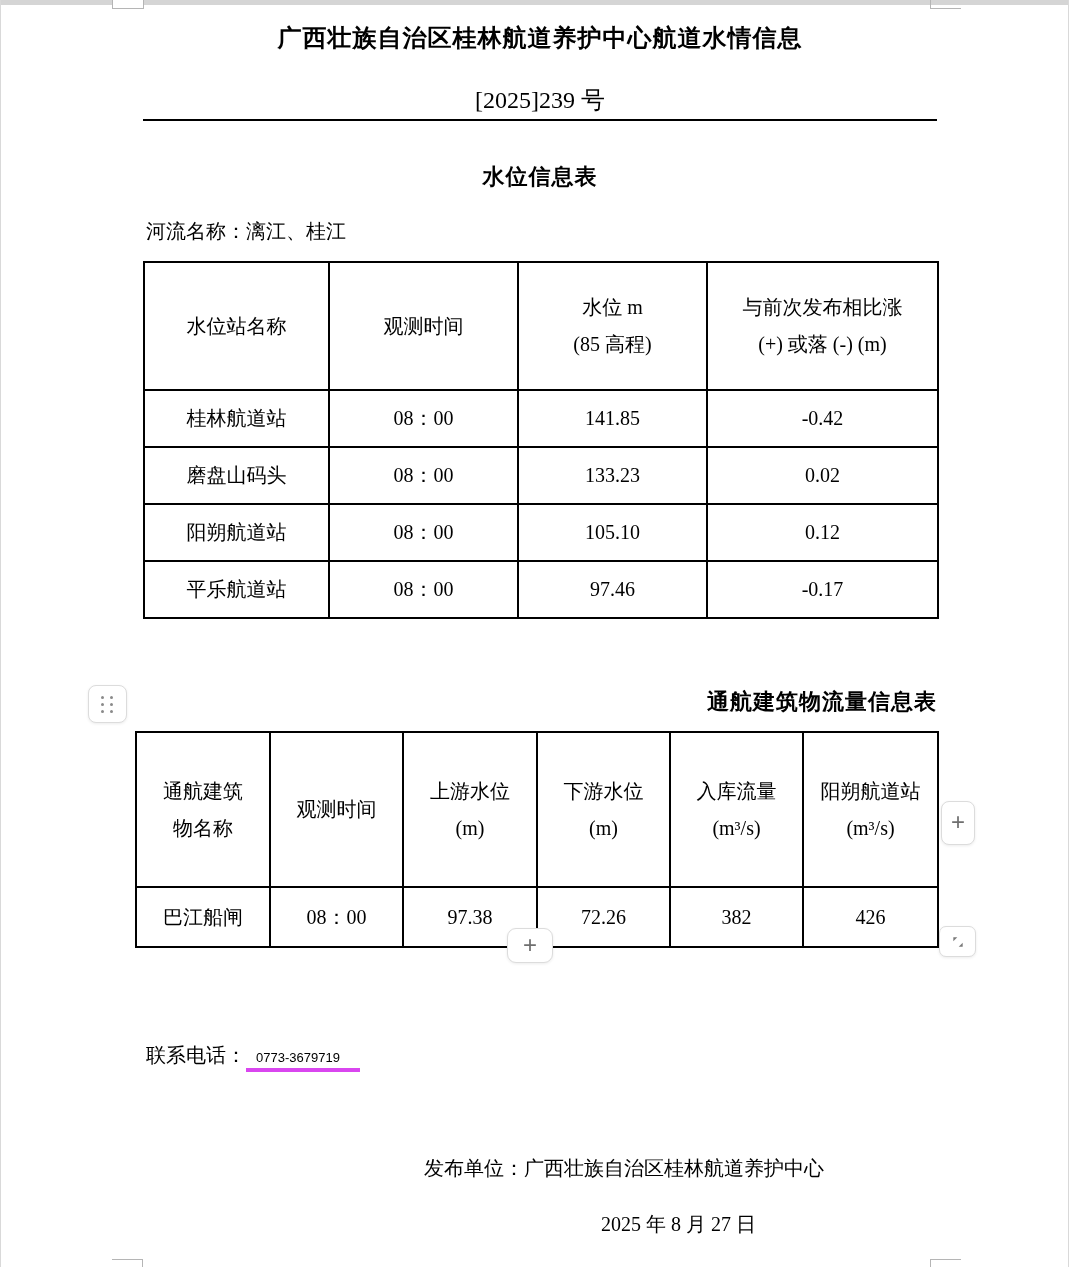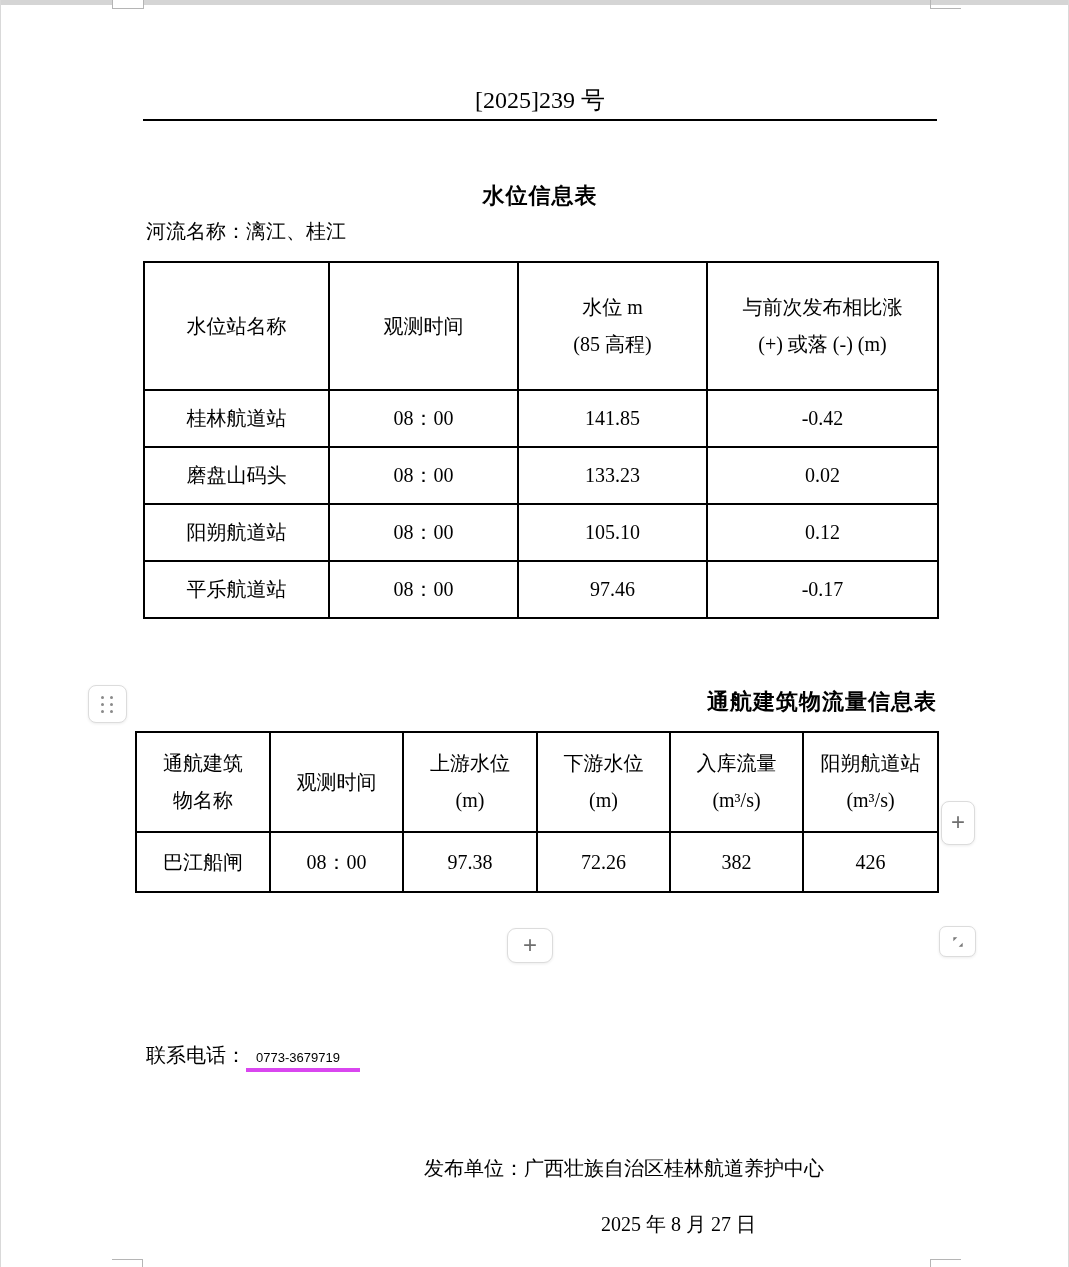--- a/index.html
+++ b/index.html
@@ -23,35 +23,35 @@
   .mark-bl{left:112px;top:1259px;width:30px;height:7px;
            border-right:1px solid #b5b5b5;border-top:1px solid #b5b5b5;}
   .mark-br{left:930px;top:1259px;width:30px;height:7px;
            border-left:1px solid #b5b5b5;border-top:1px solid #b5b5b5;}
 
   
   .centerband{position:absolute;left:143px;width:794px;text-align:center;}
   .doc-title{top:22px;font-size:24px;font-weight:bold;letter-spacing:1px;}
   .doc-number{top:84px;font-size:24px;}
   .rule{position:absolute;left:143px;top:119px;width:794px;height:2px;background:#000;}
-  .sec1-title{top:162px;font-size:22px;font-weight:bold;letter-spacing:1px;margin-top:19px;}
+  .sec1-title{top:162px;font-size:22px;font-weight:bold;letter-spacing:1px;}
   .river-label{position:absolute;left:146px;top:218px;font-size:20px;}
   .sec2-title{position:absolute;left:135px;top:687px;width:802px;text-align:right;
               font-size:22px;font-weight:bold;letter-spacing:1px;}
 
   
   table{border-collapse:collapse;table-layout:fixed;position:absolute;}
   th,td{border:2px solid #000;text-align:center;vertical-align:middle;
         font-size:20px;font-weight:normal;padding:0;overflow:hidden;}
   .hl{display:block;line-height:1.85;}
   .t1{left:143px;top:261px;width:794px;}
   .t1 thead tr{height:128px;}
   .t1 tbody tr{height:57px;}
   .t2{left:135px;top:731px;width:802px;}
-  .t2 thead tr{height:100px;}
+  .t2 thead tr{height:155px;}
   .t2 tbody tr{height:60px;}
 
   
   .ctl{position:absolute;background:#fff;border:1px solid #dcdcdc;border-radius:8px;
        box-shadow:0 1px 3px rgba(0,0,0,0.08);display:flex;align-items:center;justify-content:center;
        cursor:pointer;box-sizing:border-box;}
   .drag-btn{left:88px;top:685px;width:39px;height:38px;}
   .dots{display:grid;grid-template-columns:4px 4px;grid-gap:4px 5px;}
   .dots i{width:3px;height:3px;border-radius:50%;background:#8a8a8a;}
   .addcol-btn{left:941px;top:801px;width:34px;height:44px;}
@@ -73,20 +73,21 @@
 <div class="page">
 
   <div class="top-strip"></div>
   <div class="edge-left"></div>
   <div class="edge-right"></div>
   <div class="mark mark-tl"></div>
   <div class="mark mark-tr"></div>
   <div class="mark mark-bl"></div>
   <div class="mark mark-br"></div>
 
+  <div class="centerband doc-title">广西壮族自治区桂林航道养护中心航道水情信息</div>
   <div class="centerband doc-number">[2025]239 号</div>
   <div class="rule"></div>
 
   <div class="centerband sec1-title">水位信息表</div>
   <div class="river-label">河流名称：漓江、桂江</div>
 
   <table class="t1">
     <colgroup>
         <col style="width:185px">
         <col style="width:189px">

